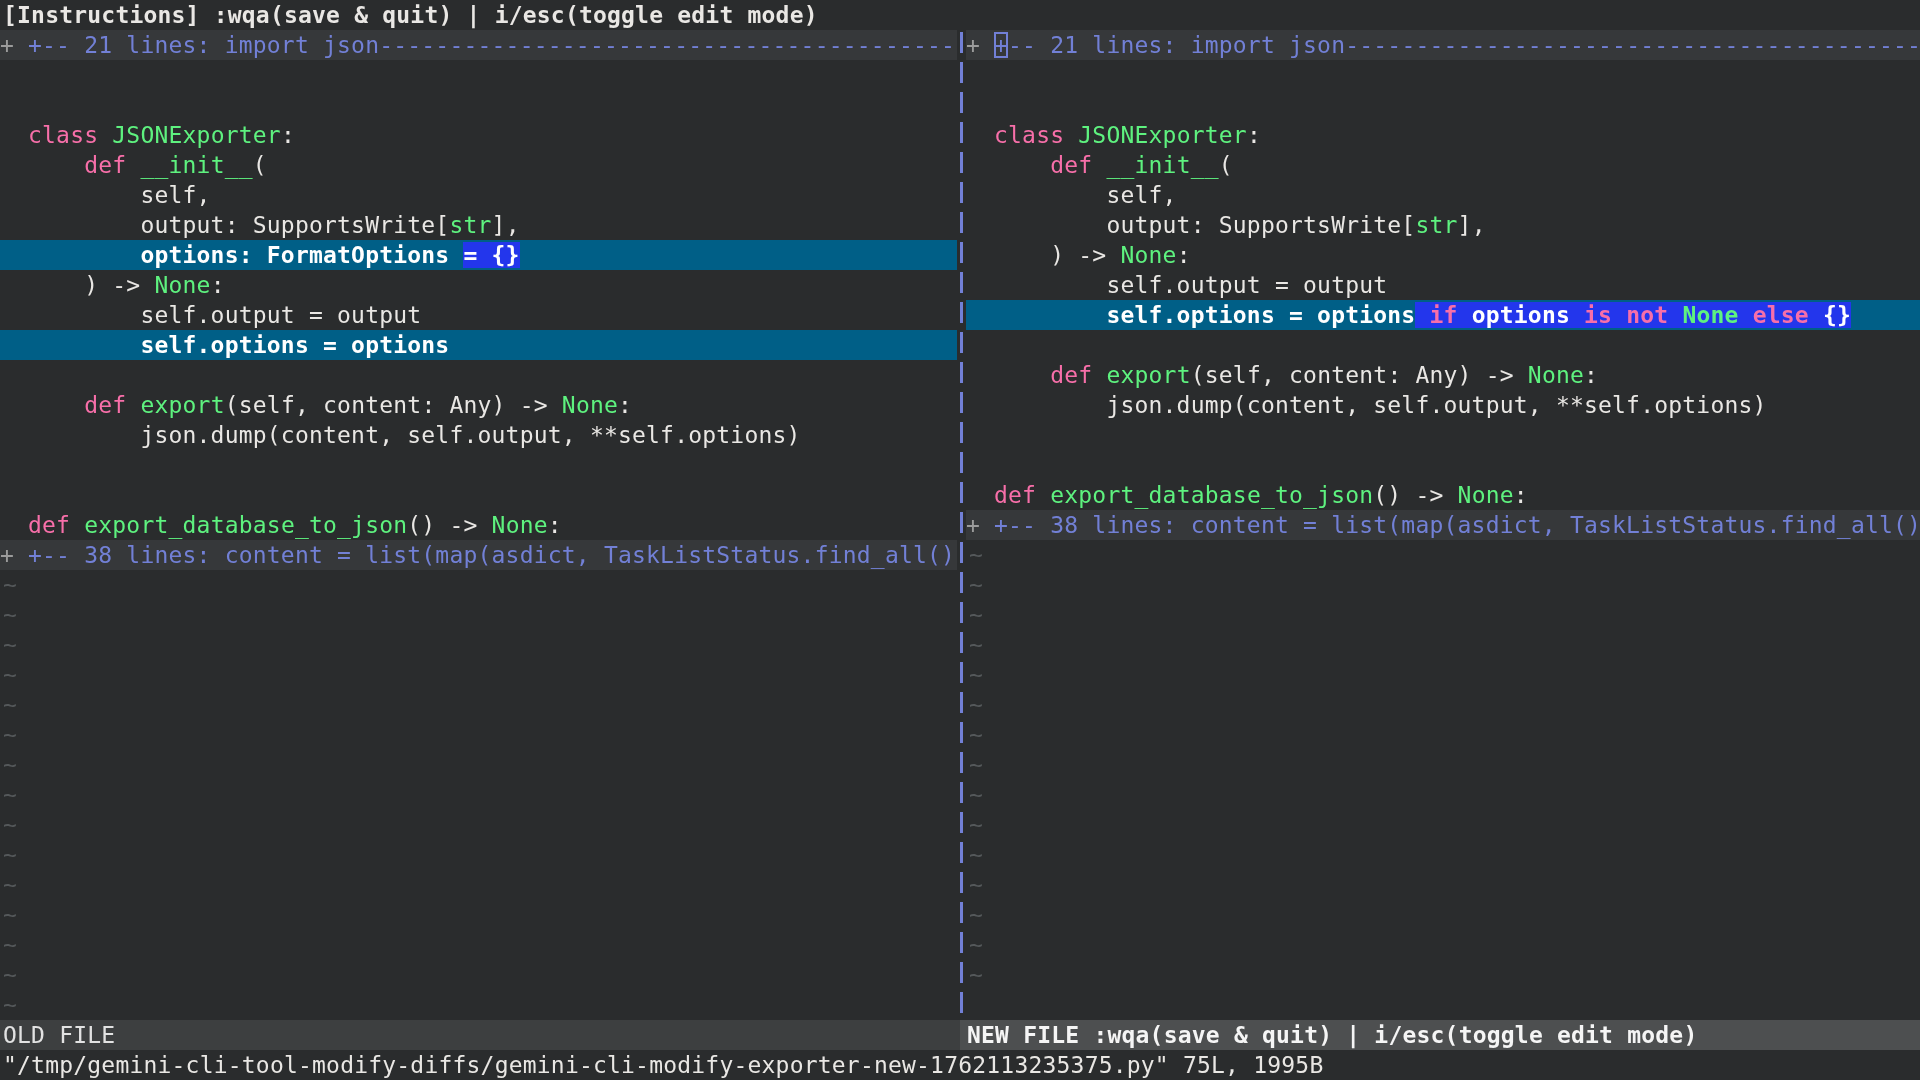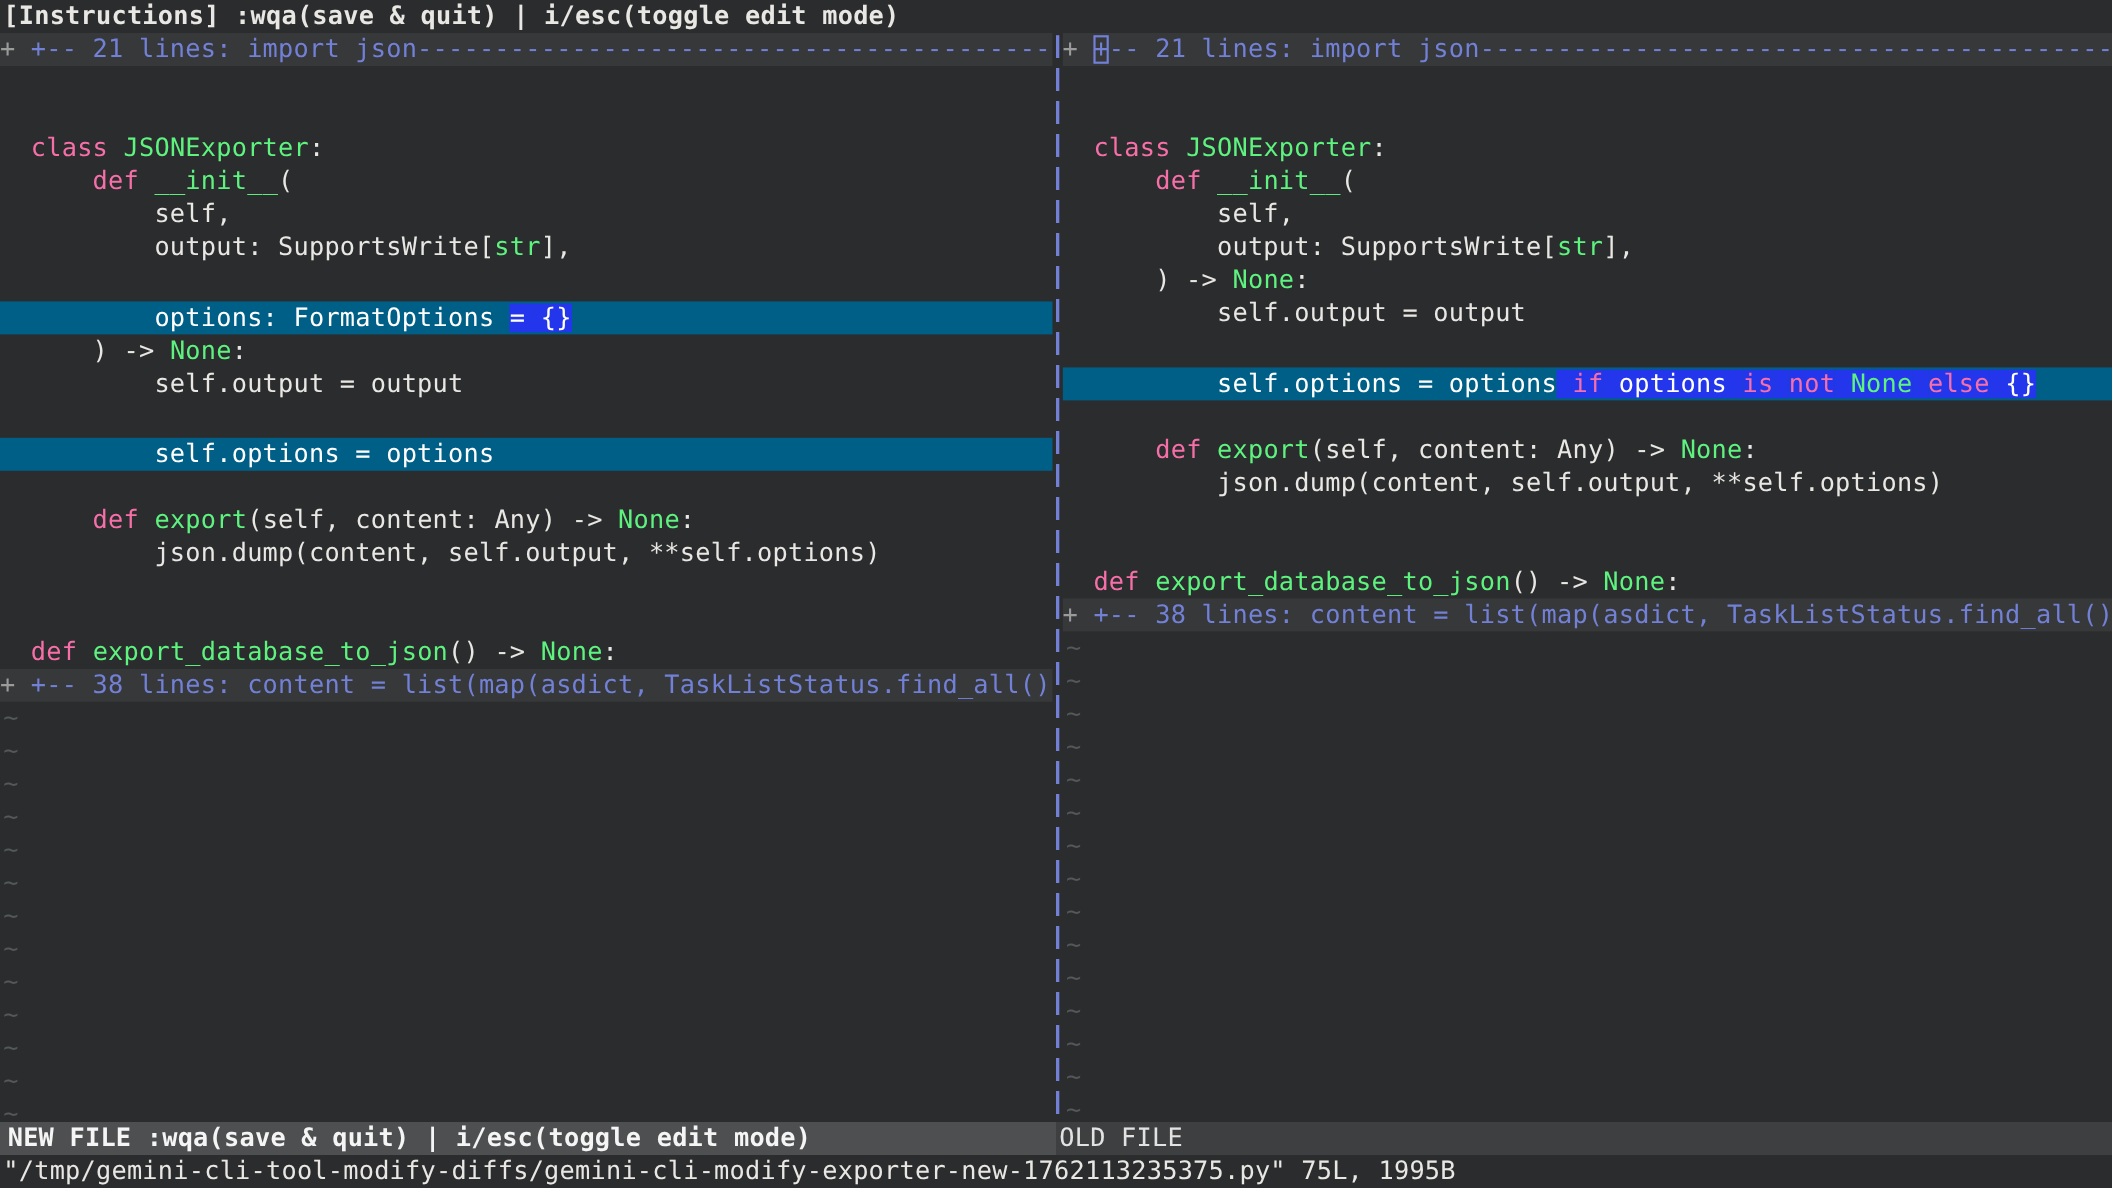--- a/index.html
+++ b/index.html
@@ -19,21 +19,21 @@
   .pane.right{flex:1;}
   .divider{width:9px;height:990px;position:relative;flex:0 0 9px;}
   .divider::before{
     content:"";position:absolute;left:3px;top:2px;bottom:0;width:3px;
     background:repeating-linear-gradient(to bottom,var(--fold,#7280d6) 0 21px,transparent 21px 30px);
   }
   .row{height:30px;line-height:30px;white-space:pre;overflow:hidden;}
   .row .foldcol{display:inline-block;width:28px;color:var(--foldcolfg,#9b9b9b);}
   .row.fold{background:var(--foldbg,#36383a);color:var(--fold,#7280d6);}
   .row.tilde{color:var(--tilde,#54585a);padding-left:3px;}
-  .row.hl{background:var(--tealbg,#005f87);font-weight:normal;color:#ffffff;margin-top:34px;}
+  .row.hl{background:var(--tealbg,#005f87);font-weight:bold;color:#ffffff;}
   .seg.kw{color:var(--kw,#f76fa9);}
   .seg.fn{color:var(--fn,#5ef27f);}
   .seg.blue{background:var(--bluebg,#2336ec);color:#ffffff;}
   .row.hl .seg.kw{color:var(--kw,#f76fa9);}
   .row.hl .seg.fn{color:var(--fn,#5ef27f);}
   .cursorbox{outline:2px solid var(--fold,#7280d6);outline-offset:-2px;}
   .statusrow{position:absolute;left:0;top:1020px;width:1920px;height:30px;display:flex;}
   .status{height:30px;line-height:30px;white-space:pre;overflow:hidden;box-sizing:border-box;}
   .status.left{width:960px;background:var(--statuslbg,#3d3f40);color:#e2e2e2;padding-left:3px;}
   .status.right{width:960px;background:var(--statusrbg,#4d4f50);color:#f5f5f5;font-weight:bold;padding-left:7px;}
@@ -114,17 +114,17 @@
       <div class="row tilde">~</div>
       <div class="row tilde">~</div>
       <div class="row tilde">~</div>
       <div class="row tilde">~</div>
       <div class="row tilde">~</div>
       <div class="row tilde">~</div>
     </div>
 </div>
 
 <div class="statusrow">
+  <div class="status left">OLD FILE</div>
   <div class="status right">NEW FILE :wqa(save &amp; quit) | i/esc(toggle edit mode)</div>
-  <div class="status left">OLD FILE</div>
 </div>
 
 <div class="cmdline">"/tmp/gemini-cli-tool-modify-diffs/gemini-cli-modify-exporter-new-1762113235375.py" 75L, 1995B</div>
 
 </body></html>

